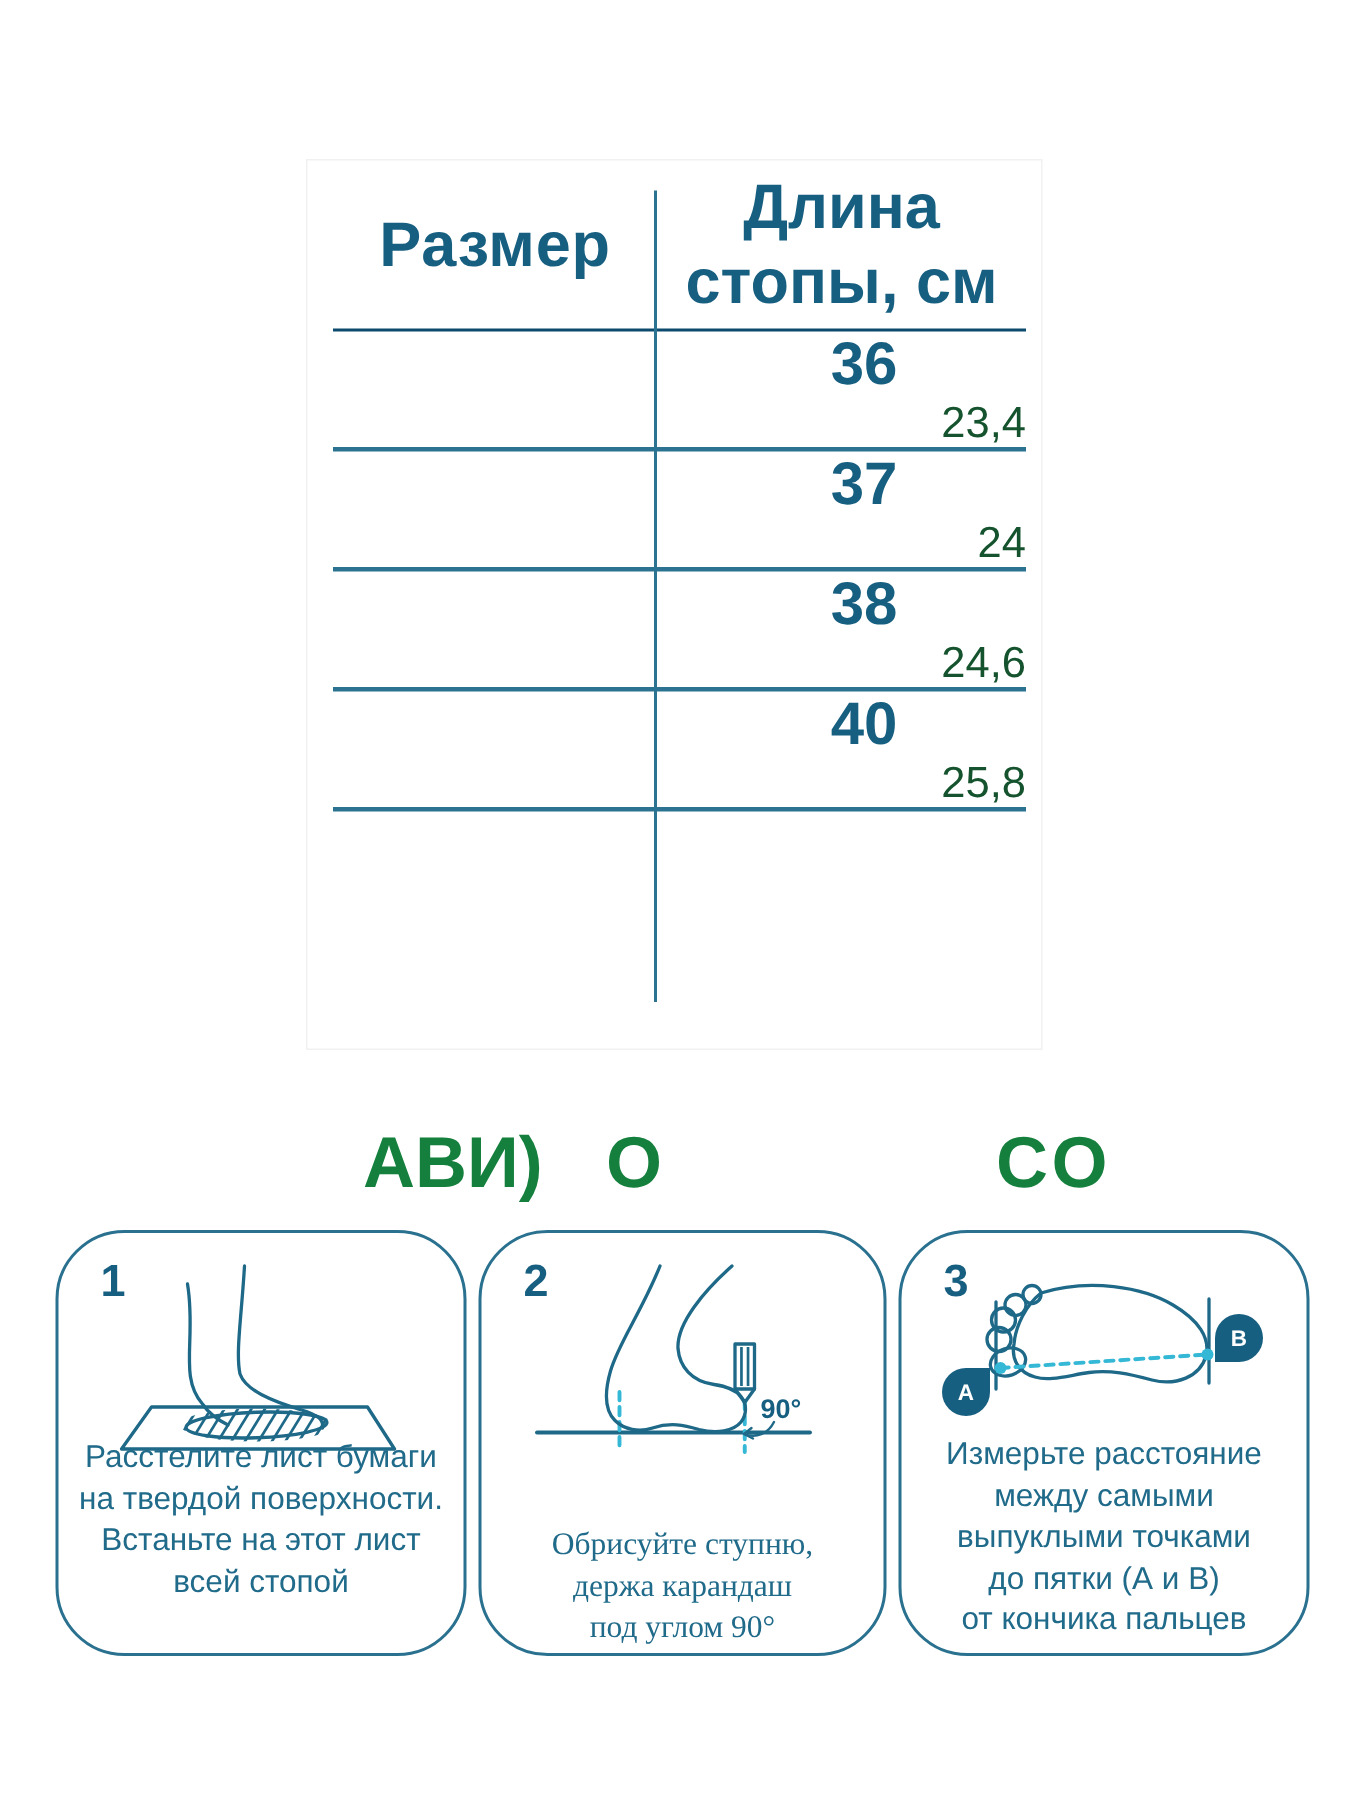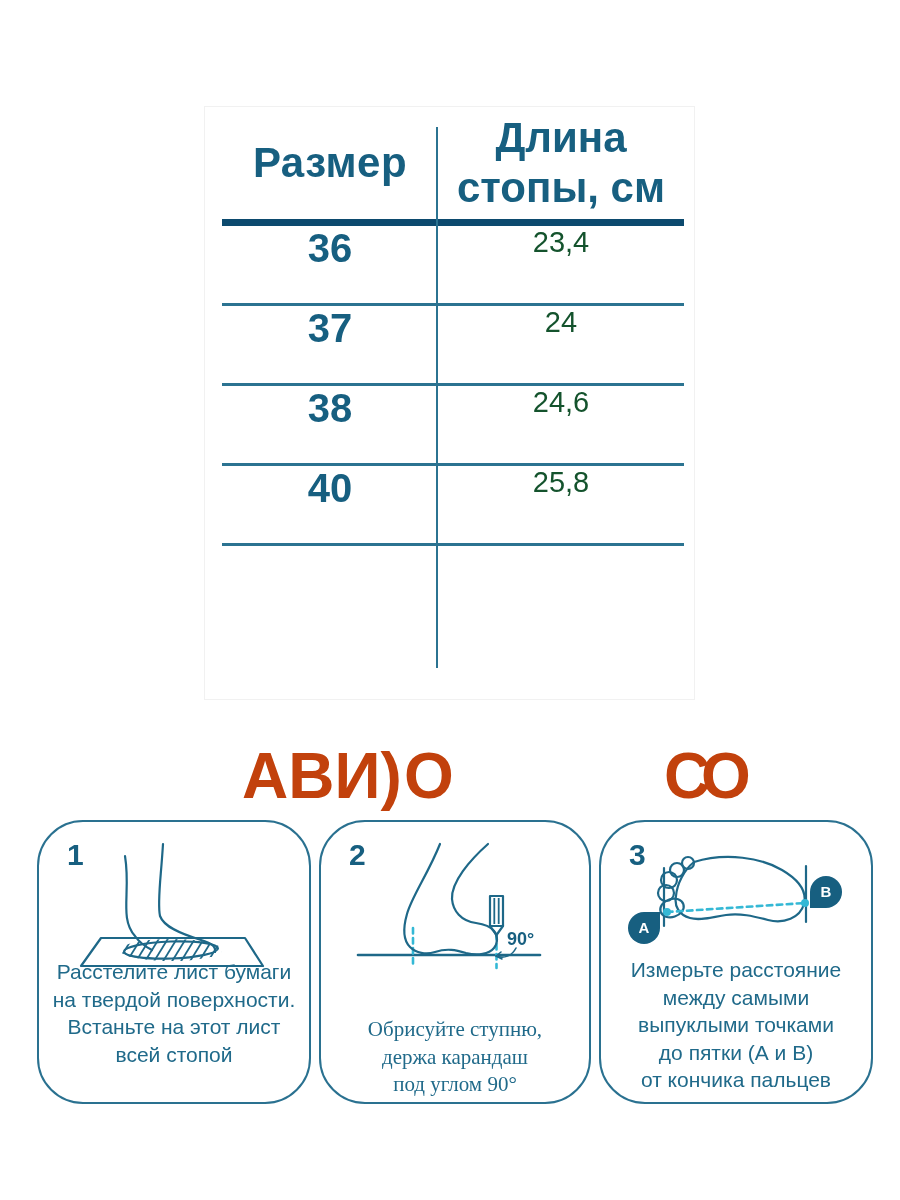--- a/index.html
+++ b/index.html
@@ -6,33 +6,33 @@
   .canvas{
     position:relative;width:900px;height:1200px;background:#ffffff;overflow:hidden;
     font-family:"Liberation Sans","DejaVu Sans",sans-serif;color:#175f80;
   }
   
   .table-card{
     position:absolute;left:204px;top:106px;width:491px;height:594px;
     background:#ffffff;border:1px solid #f1f1f1;box-sizing:border-box;
   }
   .table-inner{position:absolute;left:17px;right:10px;top:0;}
-  .thead{display:flex;align-items:center;height:112px;border-bottom:7px solid #0c4a6e;}
-  .trow{display:flex;align-items:flex-start;height:77px;border-bottom:3px solid #2b7391;}
+  .thead{display:flex;align-items:center;height:112px;border-bottom:2px solid #0c4a6e;}
+  .trow{display:flex;align-items:flex-end;height:77px;border-bottom:3px solid #2b7391;flex-direction:column;}
   .trow.last{border-bottom:none;}
   .c1{width:216px;text-align:center;}
   .c2{flex:1;text-align:center;}
   .th-size{font-size:42px;font-weight:bold;letter-spacing:.5px;}
   .th-len{font-size:42px;font-weight:bold;line-height:1.18;}
   .cell-size{font-size:40px;font-weight:bold;}
   .cell-len{font-size:29px;font-weight:400;color:#14532d;}
   .vdivider{position:absolute;left:231px;top:20px;height:541px;width:2px;background:#2b7391;}
   
   .heading{position:absolute;left:0;top:750px;width:900px;height:56px;}
-  .frag{position:absolute;top:0;font-size:64px;font-weight:bold;line-height:52px;color:#c2410c;white-space:pre;}
+  .frag{position:absolute;top:0;font-size:48px;font-weight:bold;line-height:52px;color:#15803d;white-space:pre;}
   .frag0{left:242px;}
   .frag1{left:404px;}
   .frag2{left:664px;}
   .frag3{left:701px;}
   
   .card{
     position:absolute;top:820px;height:284px;background:#fff;
     border:2px solid #2a7190;border-radius:46px;box-sizing:border-box;
   }
   .card1{left:37px;width:274px;}

